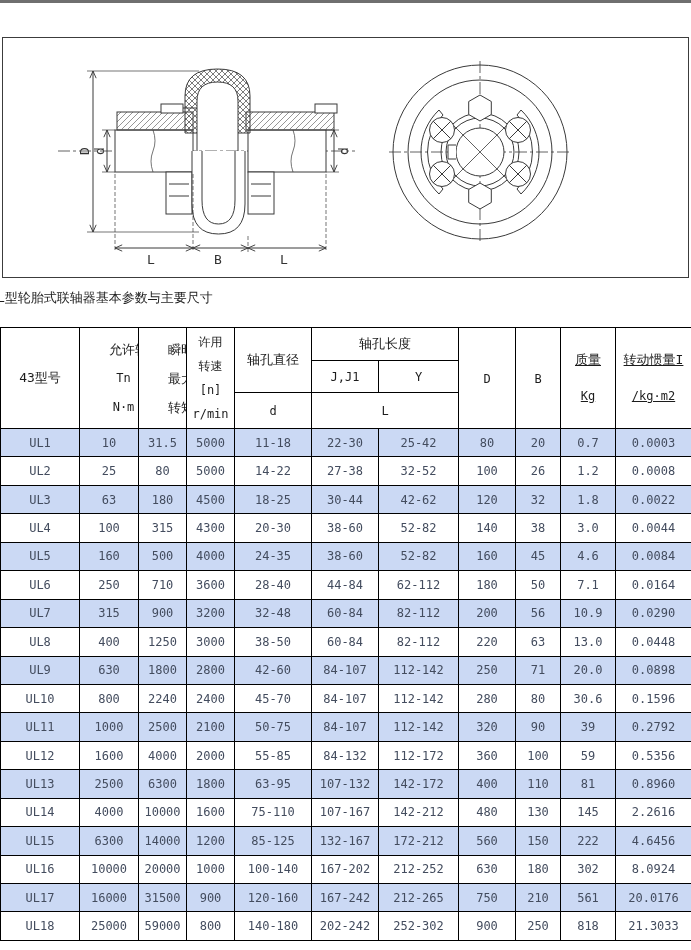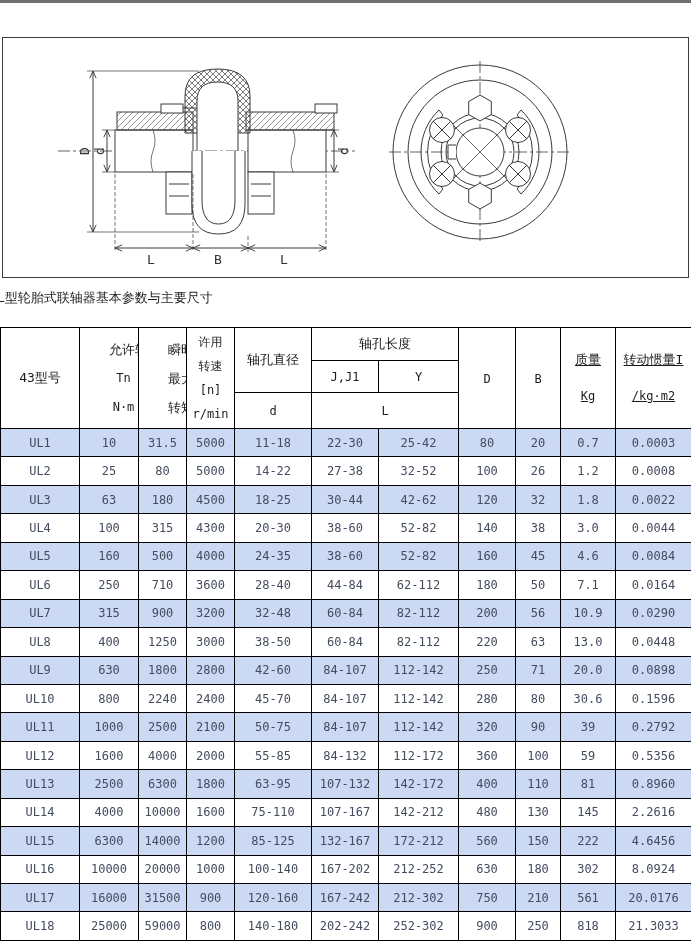--- a/index.html
+++ b/index.html
@@ -459,21 +459,21 @@
           <td>8.0924</td>
         </tr>
 
         <tr class="alt">
           <td>UL17</td>
           <td>16000</td>
           <td>31500</td>
           <td>900</td>
           <td>120-160</td>
           <td>167-242</td>
-          <td>212-302</td>
+          <td>212-265</td>
           <td>750</td>
           <td>210</td>
           <td>561</td>
           <td>20.0176</td>
         </tr>
 
         <tr>
           <td>UL18</td>
           <td>25000</td>
           <td>59000</td>

